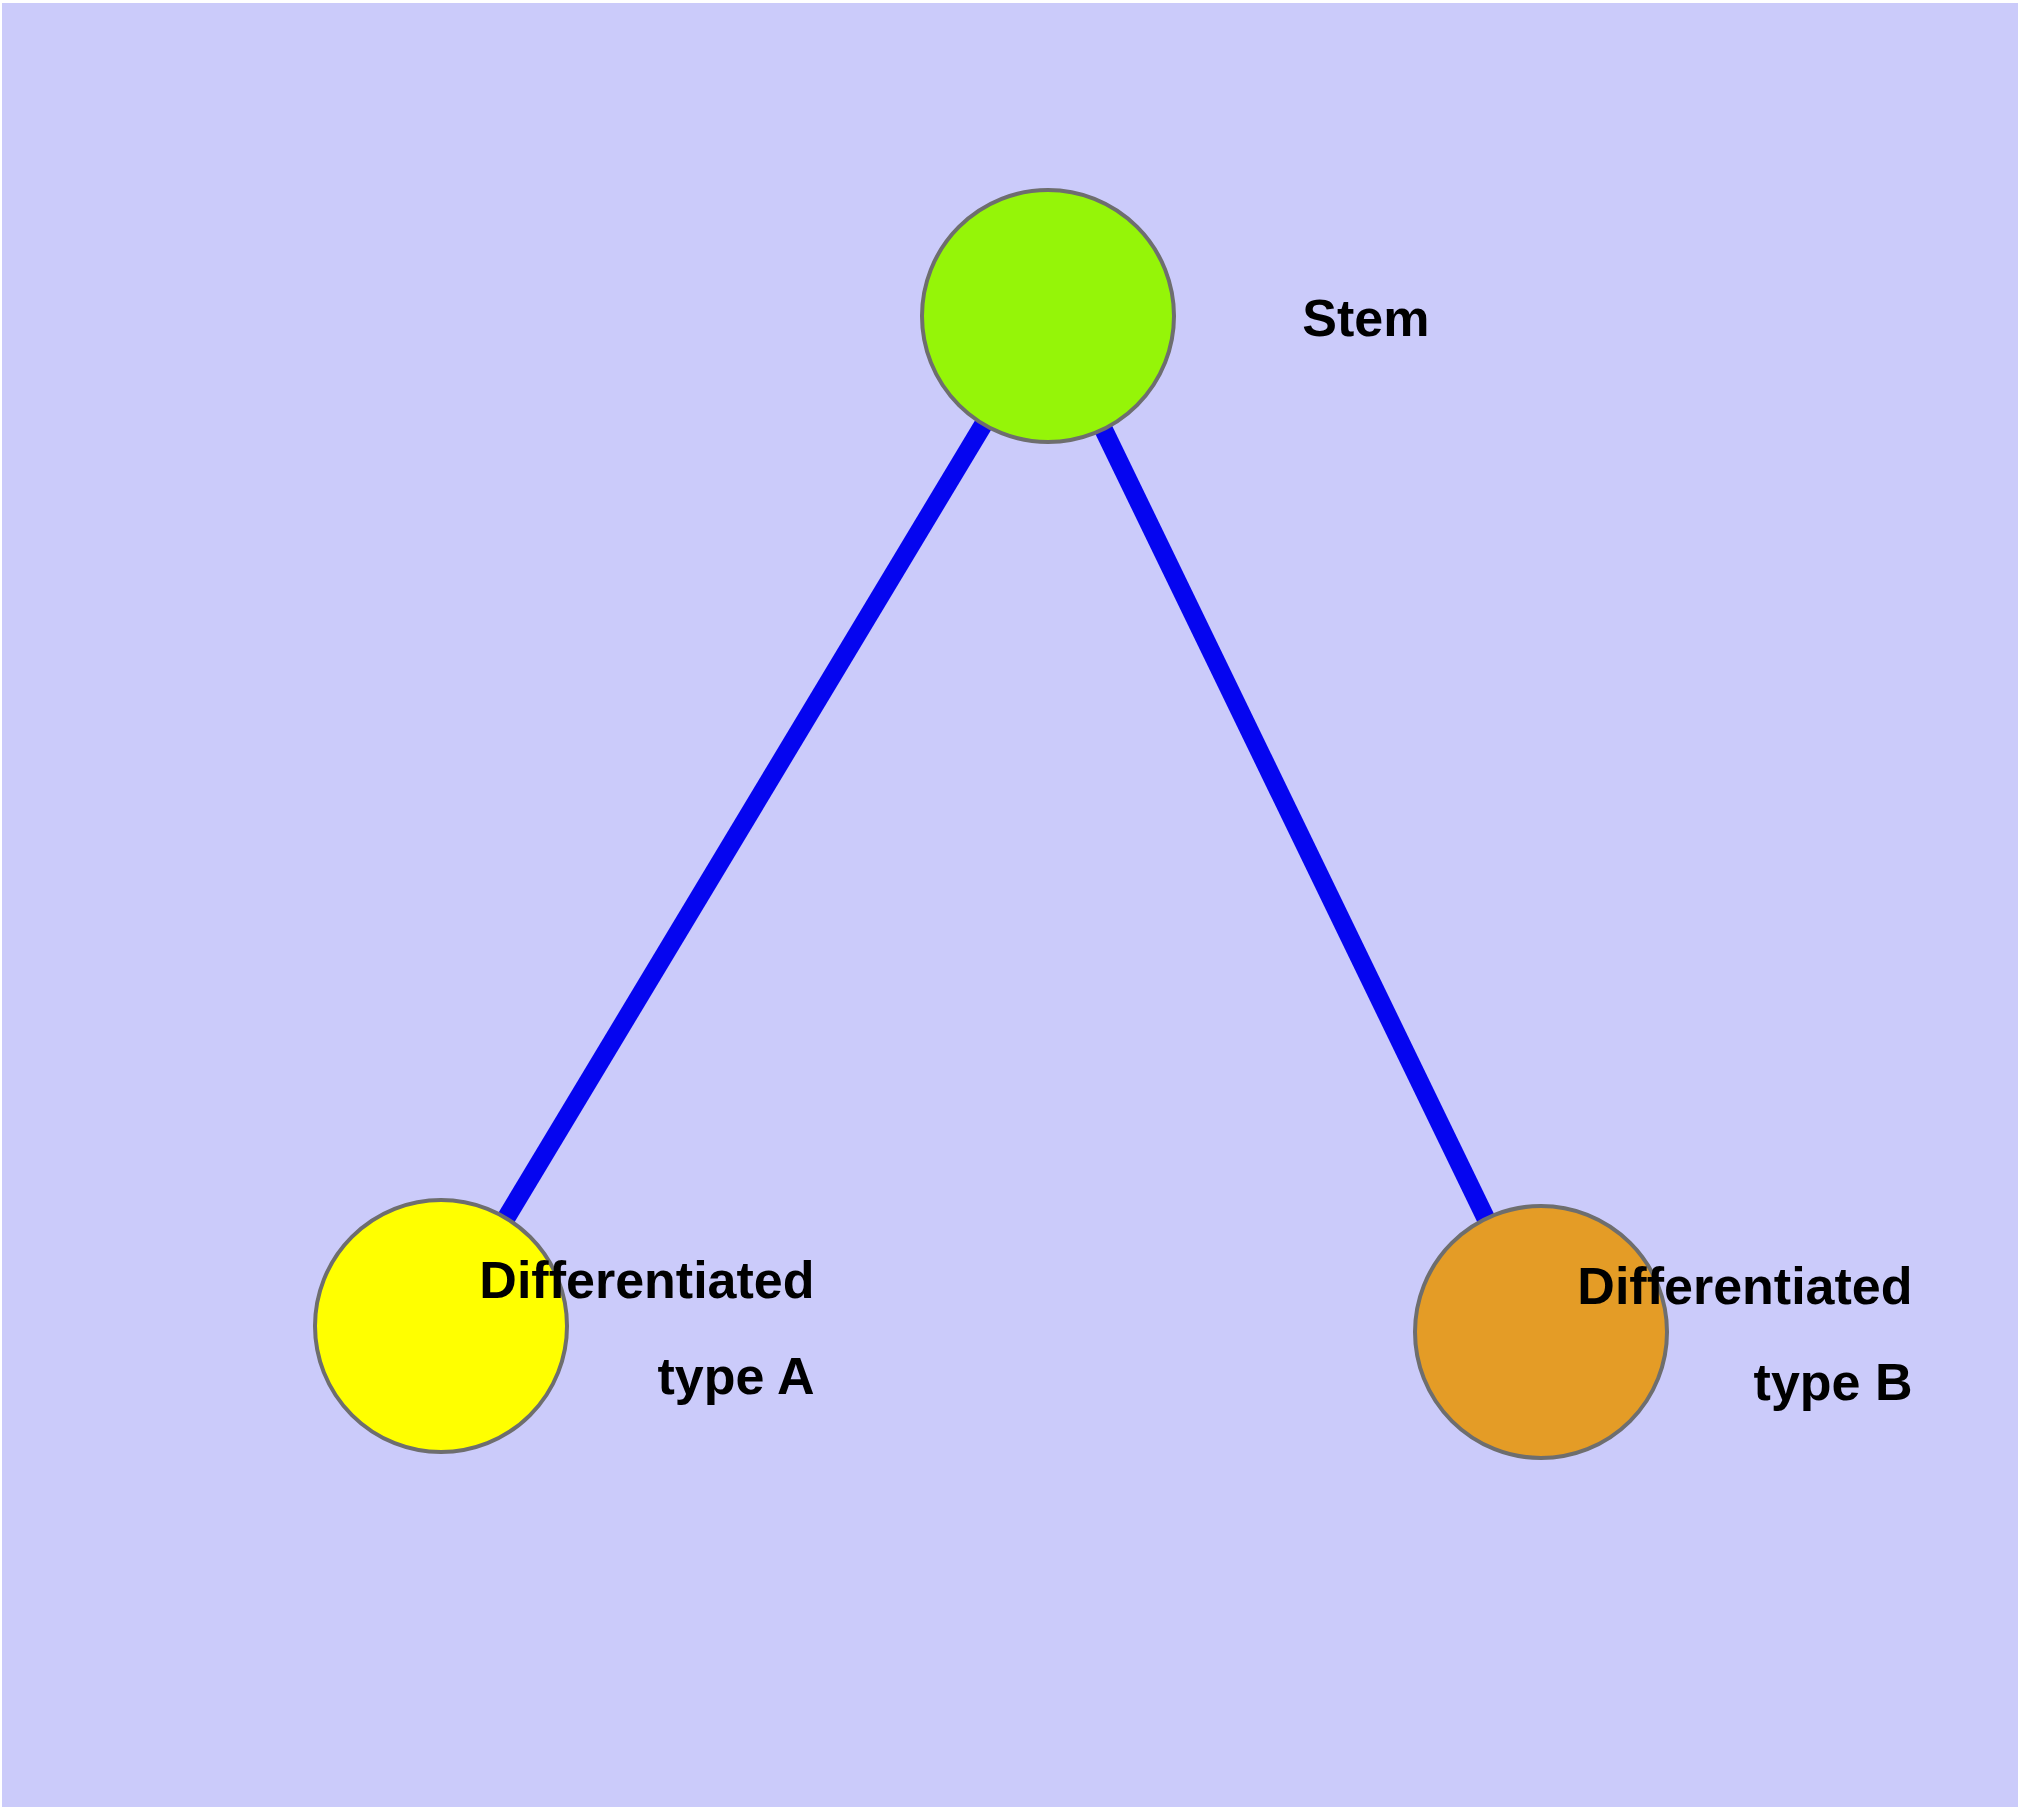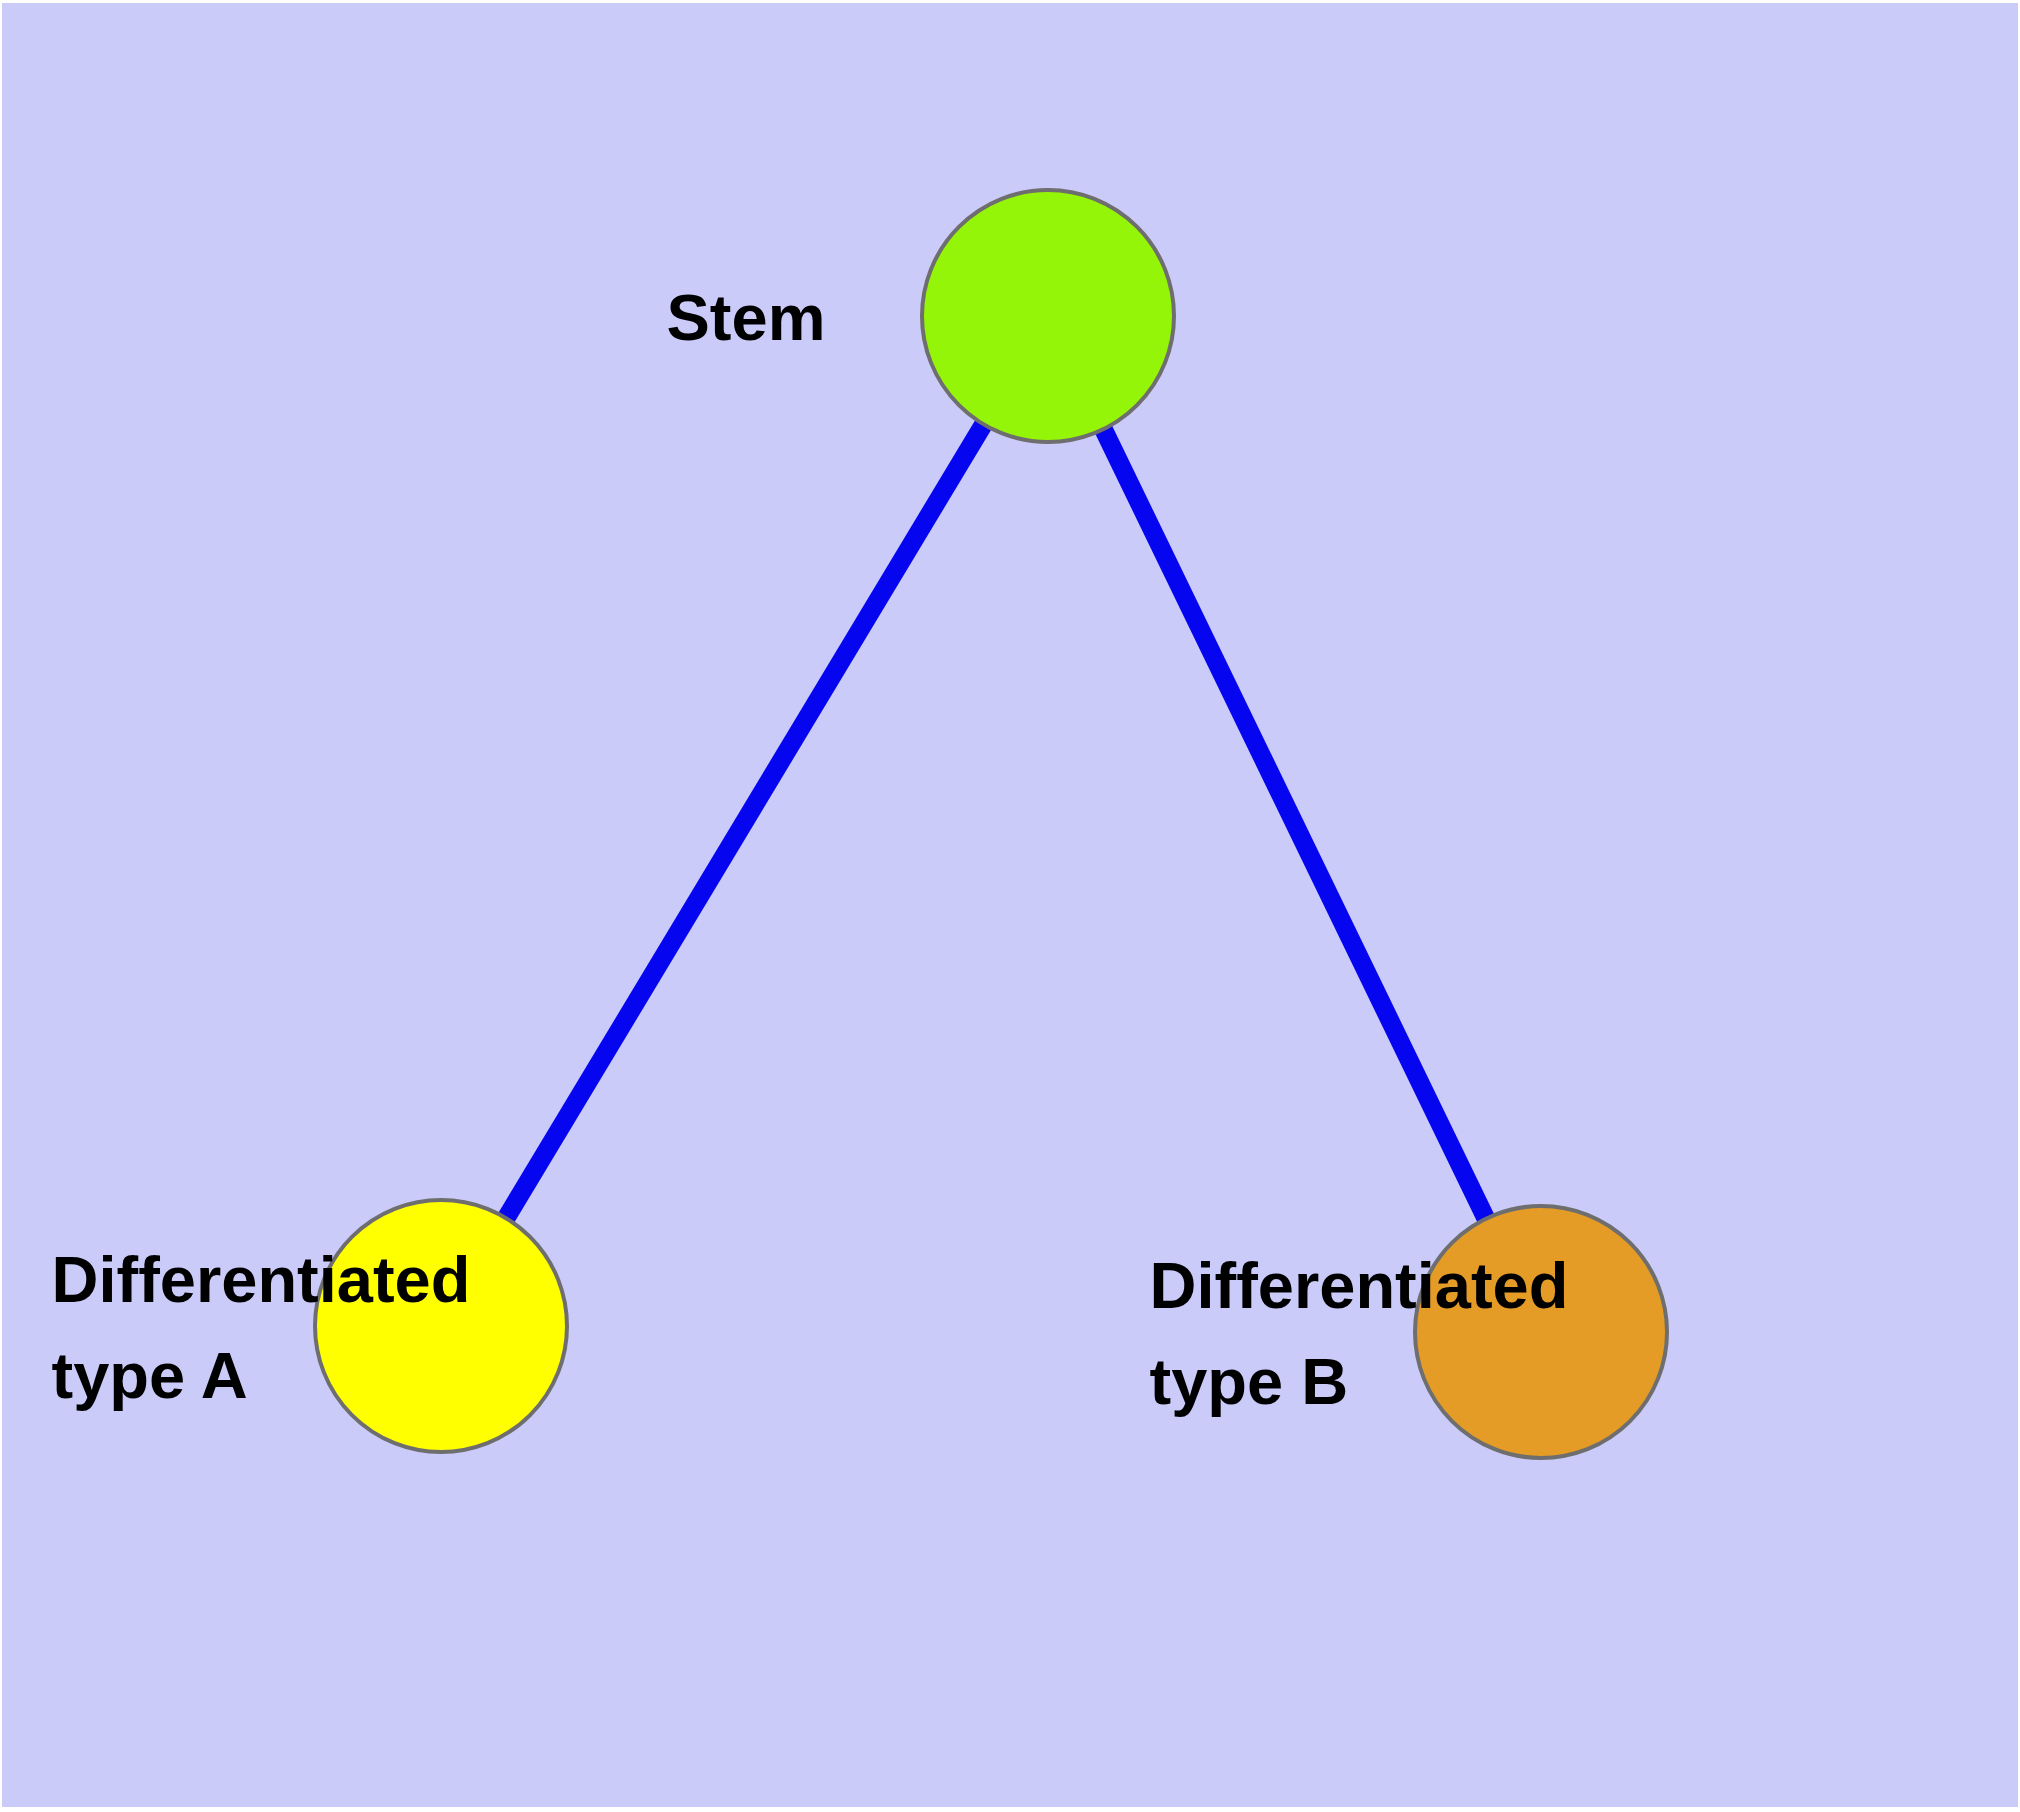--- a/index.html
+++ b/index.html
@@ -38,23 +38,23 @@
   }
   .node-stem   { left: 920px; top: 188px;  background: #95F508; }
   .node-diff-a { left: 313px;  top: 1198px; background: #FFFF00; }
   .node-diff-b { left: 1413px; top: 1204px; background: #E49C26; }
   .node-label {
     position: absolute;
     transform: translate(-50%, -50%);
     z-index: 3;
     color: #000000;
     font-weight: bold;
-    font-size: 65px;
+    font-size: 52px;
     line-height: 96px;
-    text-align: left;
+    text-align: right;
     white-space: pre-line;
     width: 763px;
     pointer-events: none;
   }
   .label-stem   { left: 1048px; top: 318px; }
   .label-diff-a { left: 433px;  top: 1328px; }
   .label-diff-b { left: 1531px; top: 1334px; }
 </style>
 </head>
 <body>

